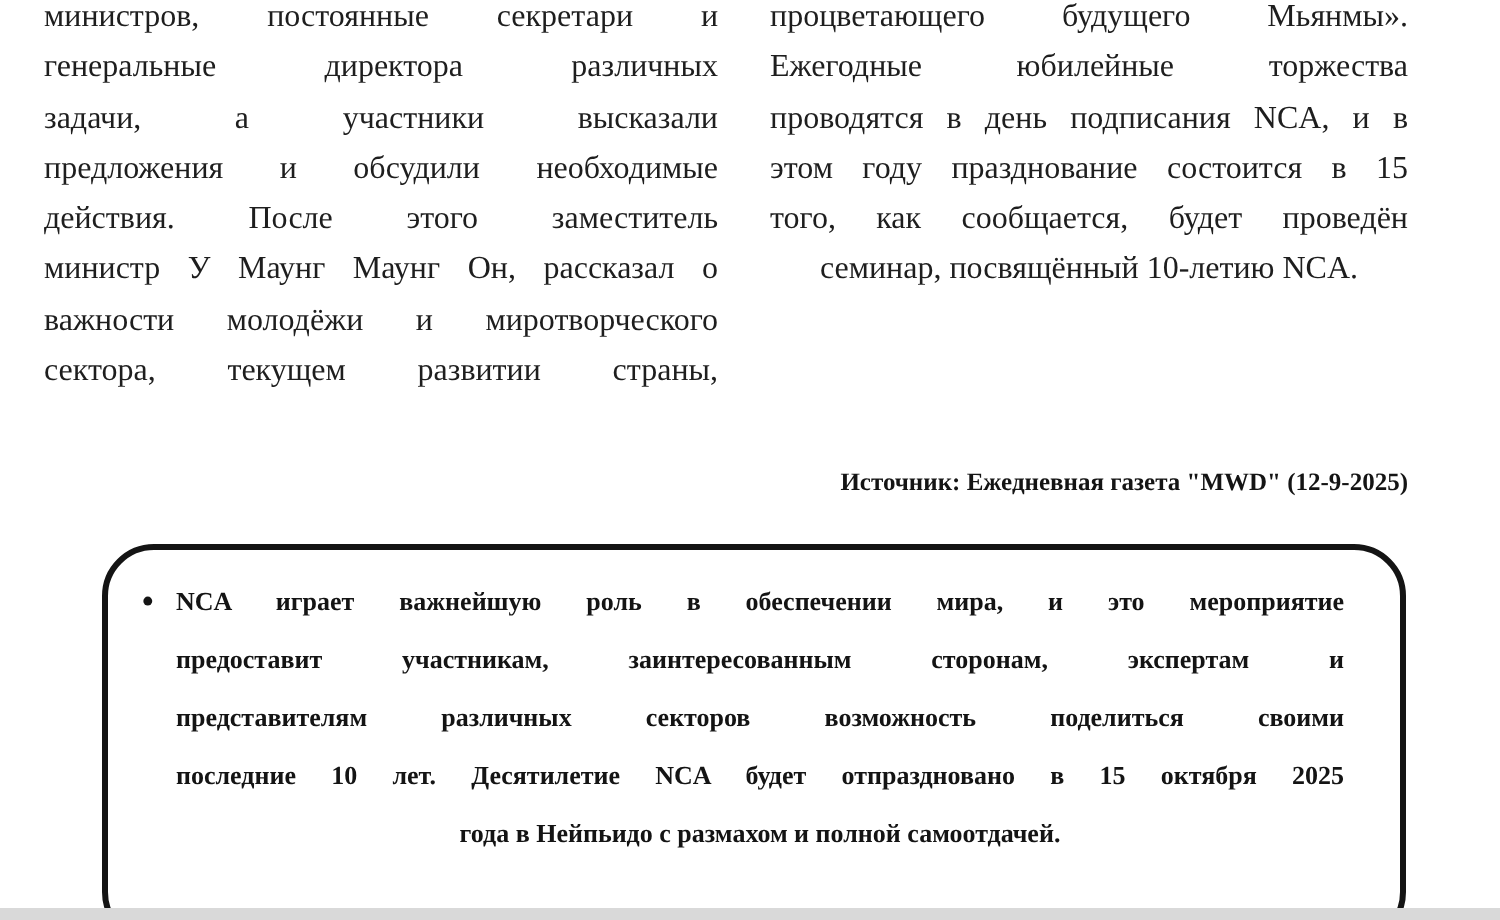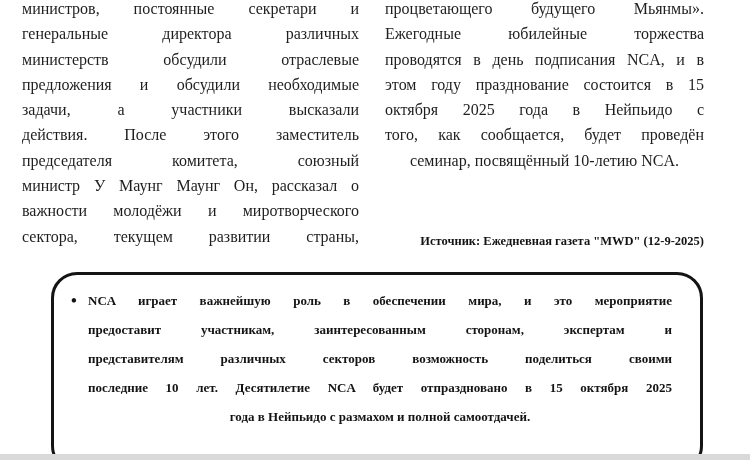--- a/index.html
+++ b/index.html
@@ -84,36 +84,33 @@
   }
 </style>
 </head>
 <body>
 
 <div class="page">
 
   <div class="col col-left">
       <div class="line jline">министров, постоянные секретари и</div>
       <div class="line jline">генеральные директора различных</div>
-      <div class="line jline">министерств обсудили отраслевые</div>
+      <div class="line jline">задачи, а участники высказали</div>
       <div class="line jline">предложения и обсудили необходимые</div>
-      <div class="line jline">задачи, а участники высказали</div>
       <div class="line jline">действия. После этого заместитель</div>
-      <div class="line jline">председателя комитета, союзный</div>
       <div class="line jline">министр У Маунг Маунг Он, рассказал о</div>
       <div class="line jline">важности молодёжи и миротворческого</div>
       <div class="line jline">сектора, текущем развитии страны,</div>
     </div>
 
   <div class="col col-right">
       <div class="line jline">процветающего будущего Мьянмы».</div>
       <div class="line jline">Ежегодные юбилейные торжества</div>
       <div class="line jline">проводятся в день подписания NCA, и в</div>
       <div class="line jline">этом году празднование состоится в 15</div>
-      <div class="line jline">октября 2025 года в Нейпьидо с</div>
       <div class="line jline">того, как сообщается, будет проведён</div>
       <div class="line">семинар, посвящённый 10-летию NCA.</div>
     </div>
 
   <div class="source">Источник: Ежедневная газета "MWD" (12-9-2025)</div>
 
   <div class="callout">
     <span class="bullet">•</span>
     <div class="callout-text">
         <div class="line jline">NCA играет важнейшую роль в обеспечении мира, и это мероприятие</div>

